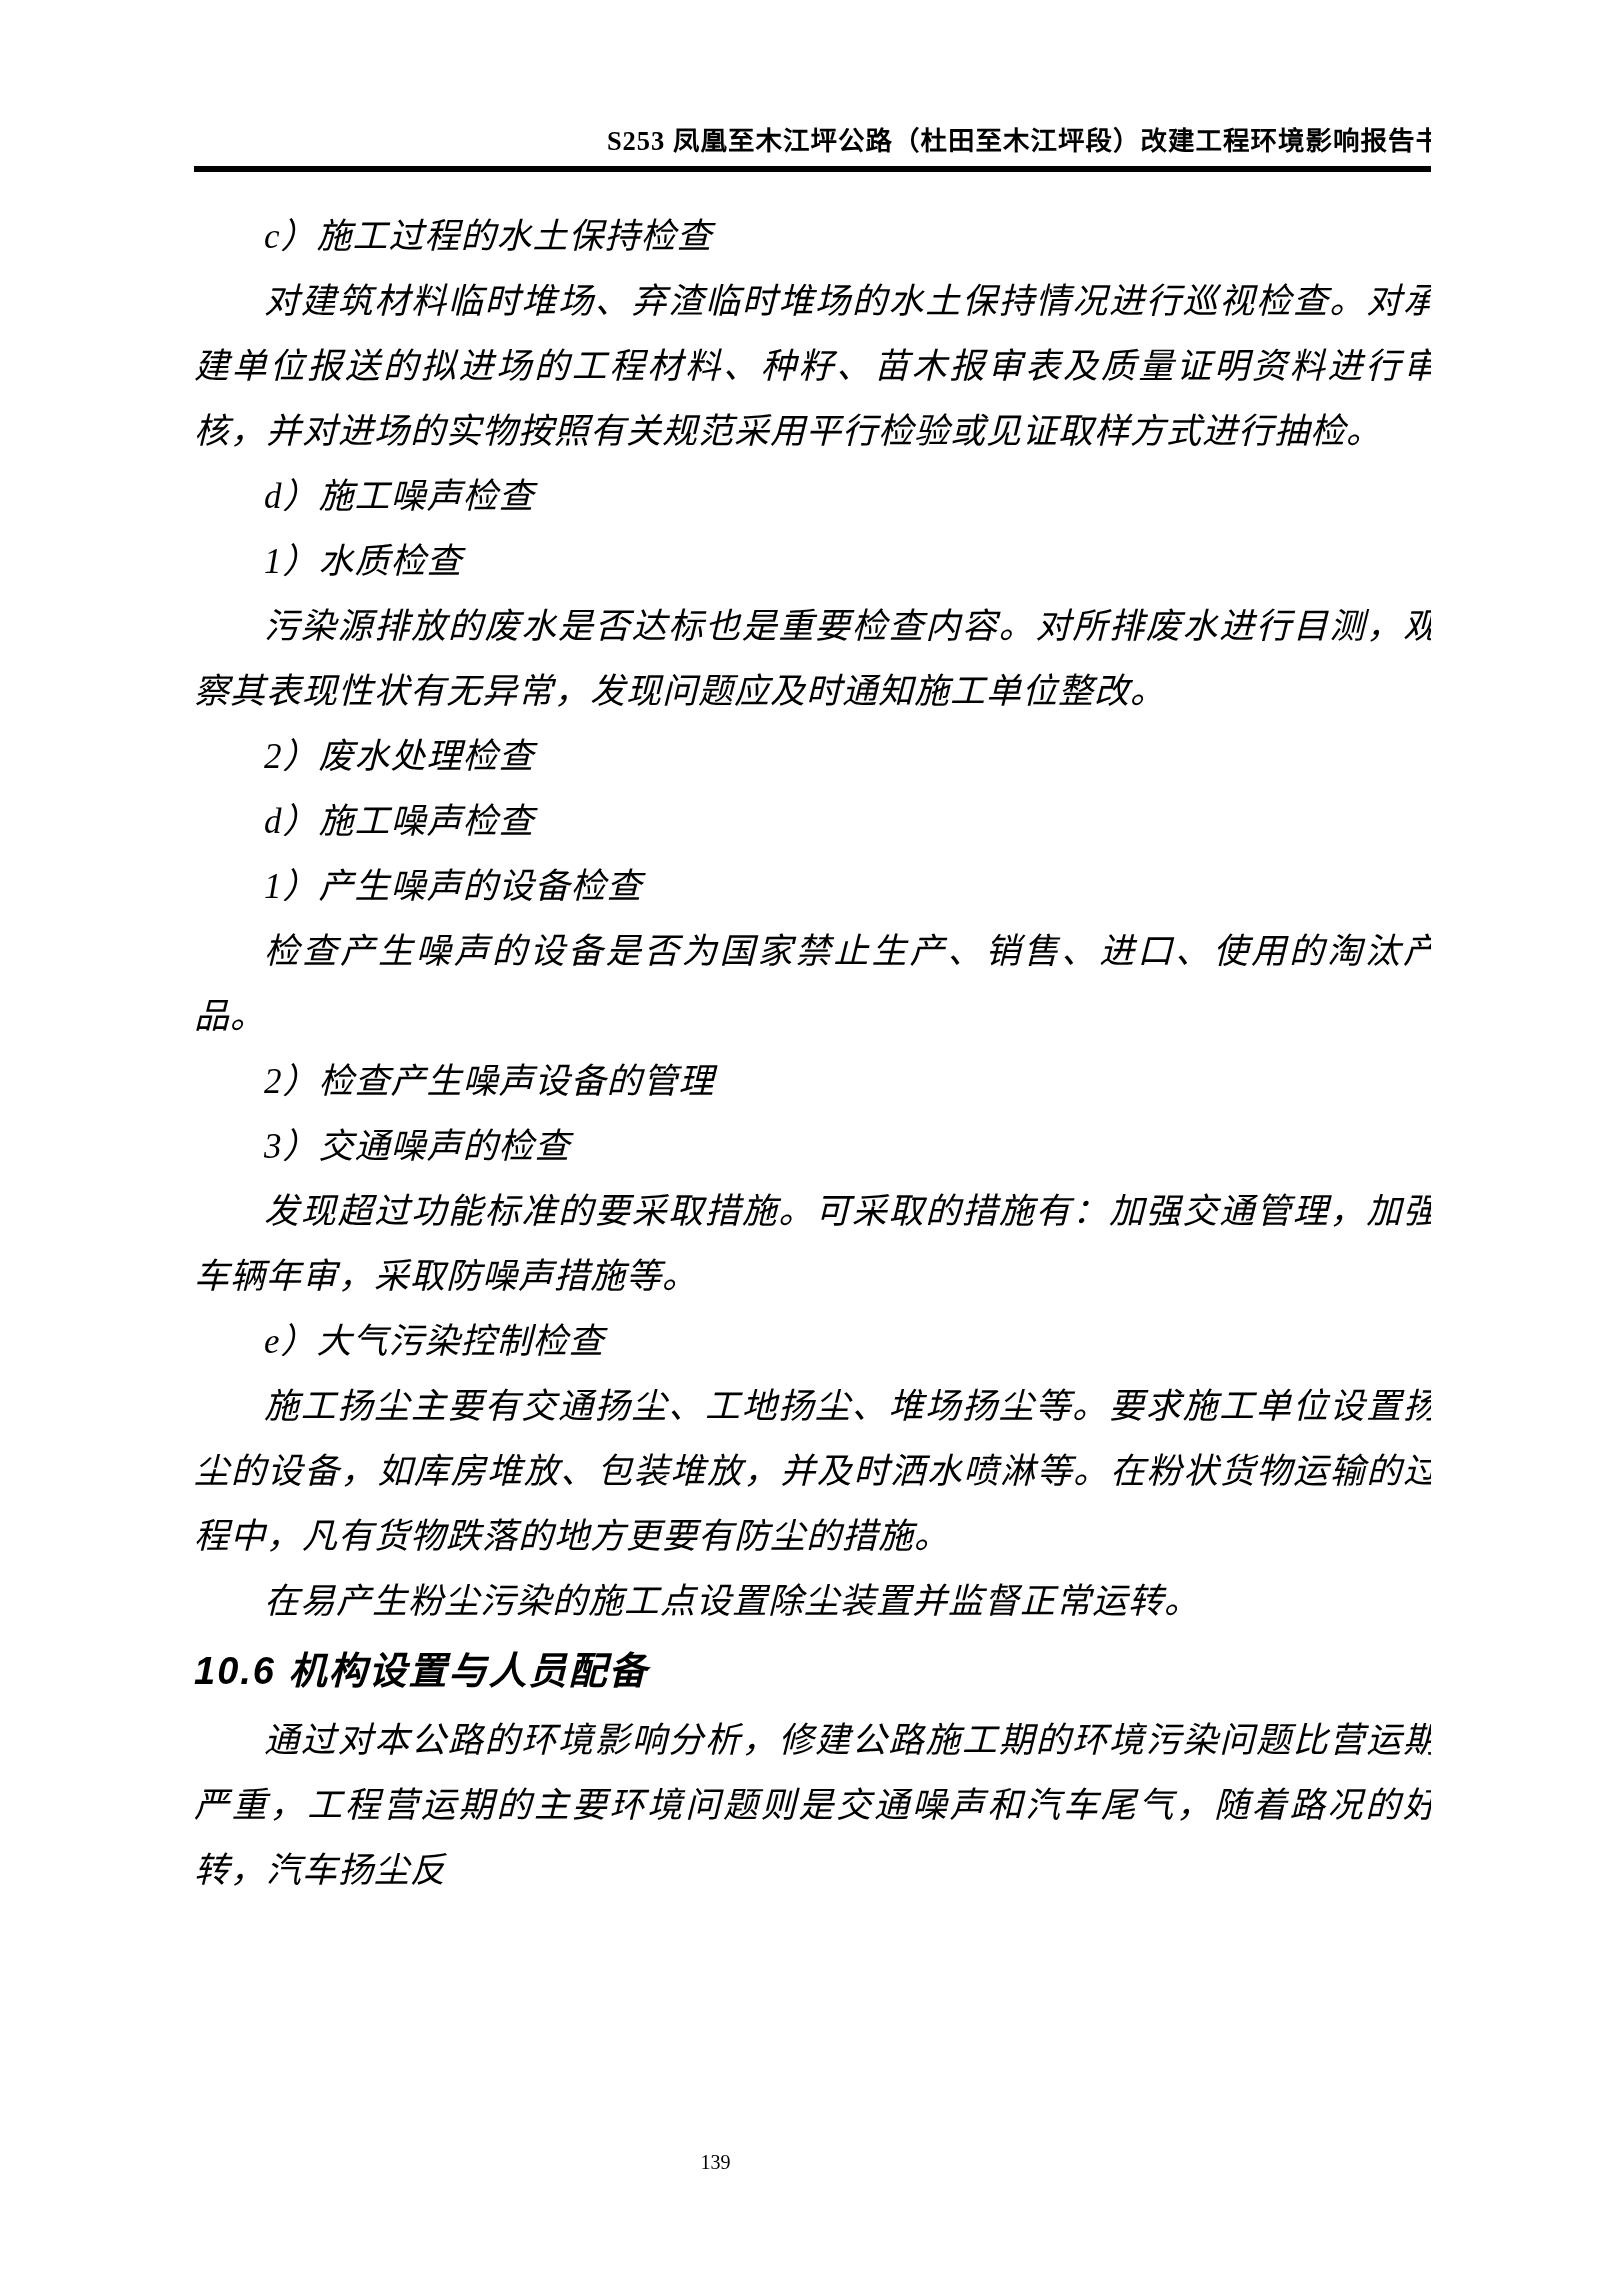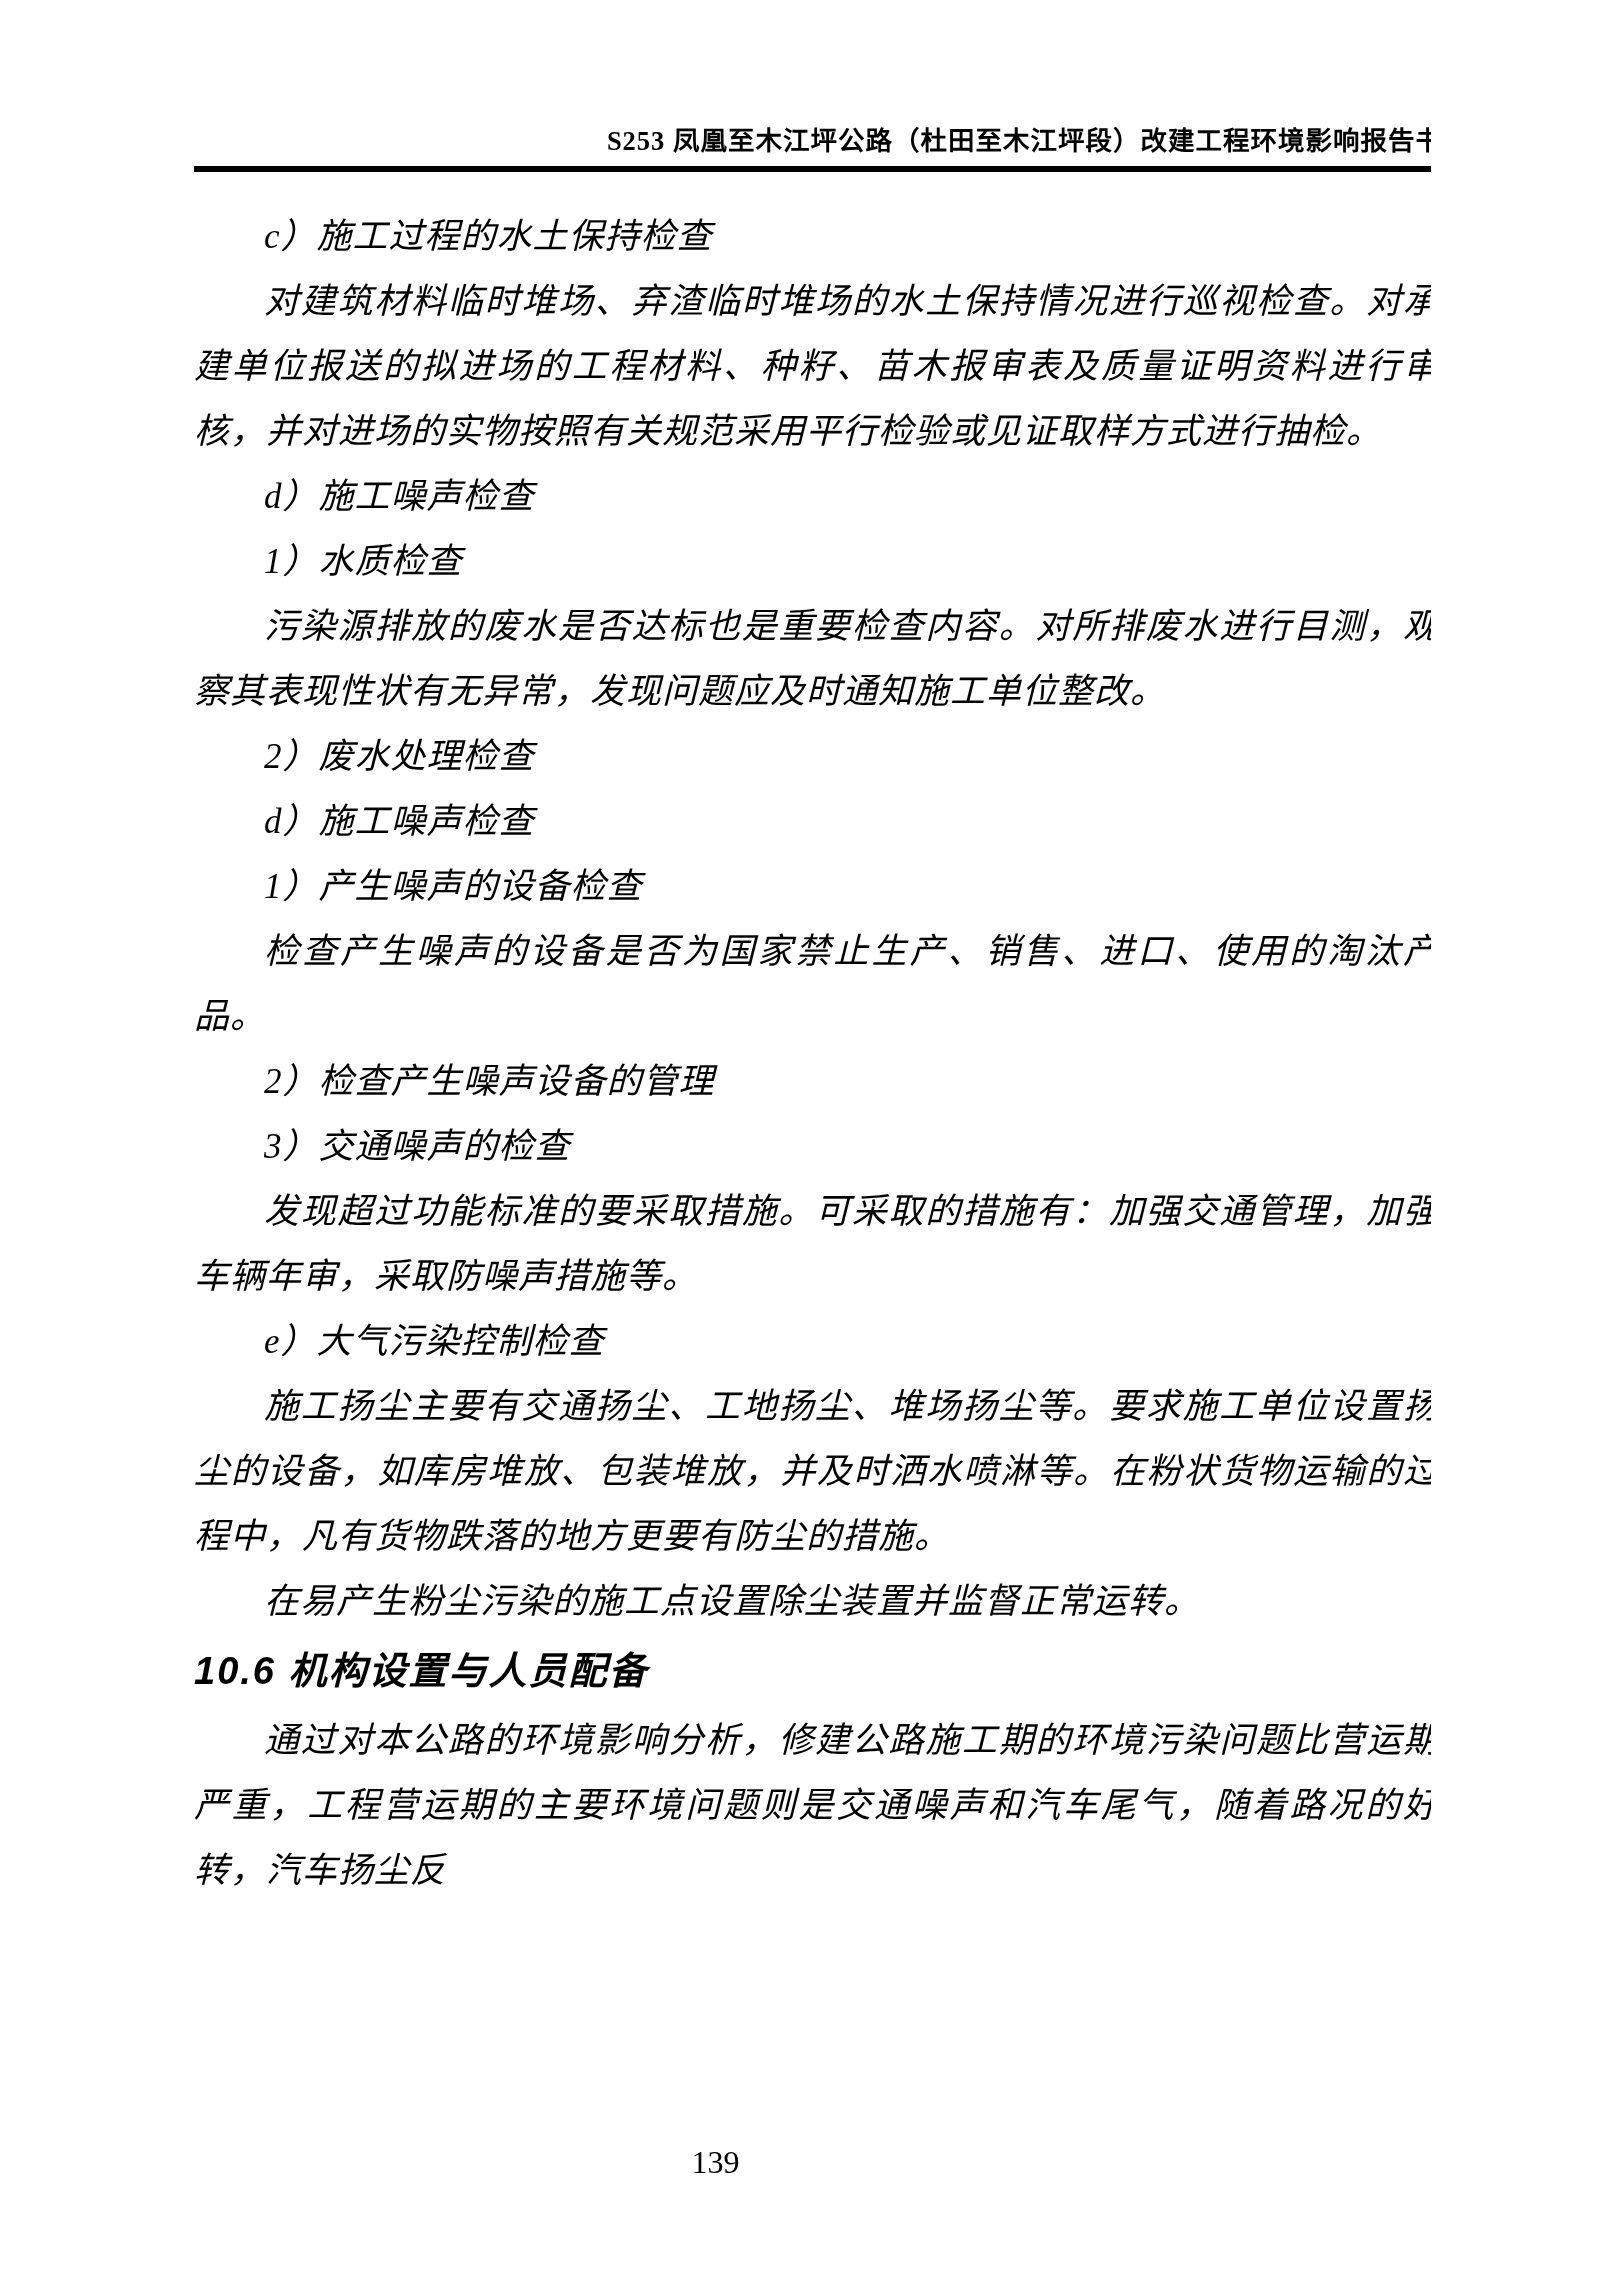--- a/index.html
+++ b/index.html
@@ -53,21 +53,21 @@
     line-height: 74px;
     text-align: left;
     letter-spacing: 2px;
   }
   .page-footer {
     position: absolute;
     left: 0;
     width: 100%;
     top: 2143px;
     text-align: center;
-    font-size: 32px;
+    font-size: 20px;
     line-height: 39px;
   }
 </style>
 </head>
 <body>
 
 <div class="page">
 
   <div class="page-header">
     <div class="header-title">S253 凤凰至木江坪公路（杜田至木江坪段）改建工程环境影响报告书</div>

